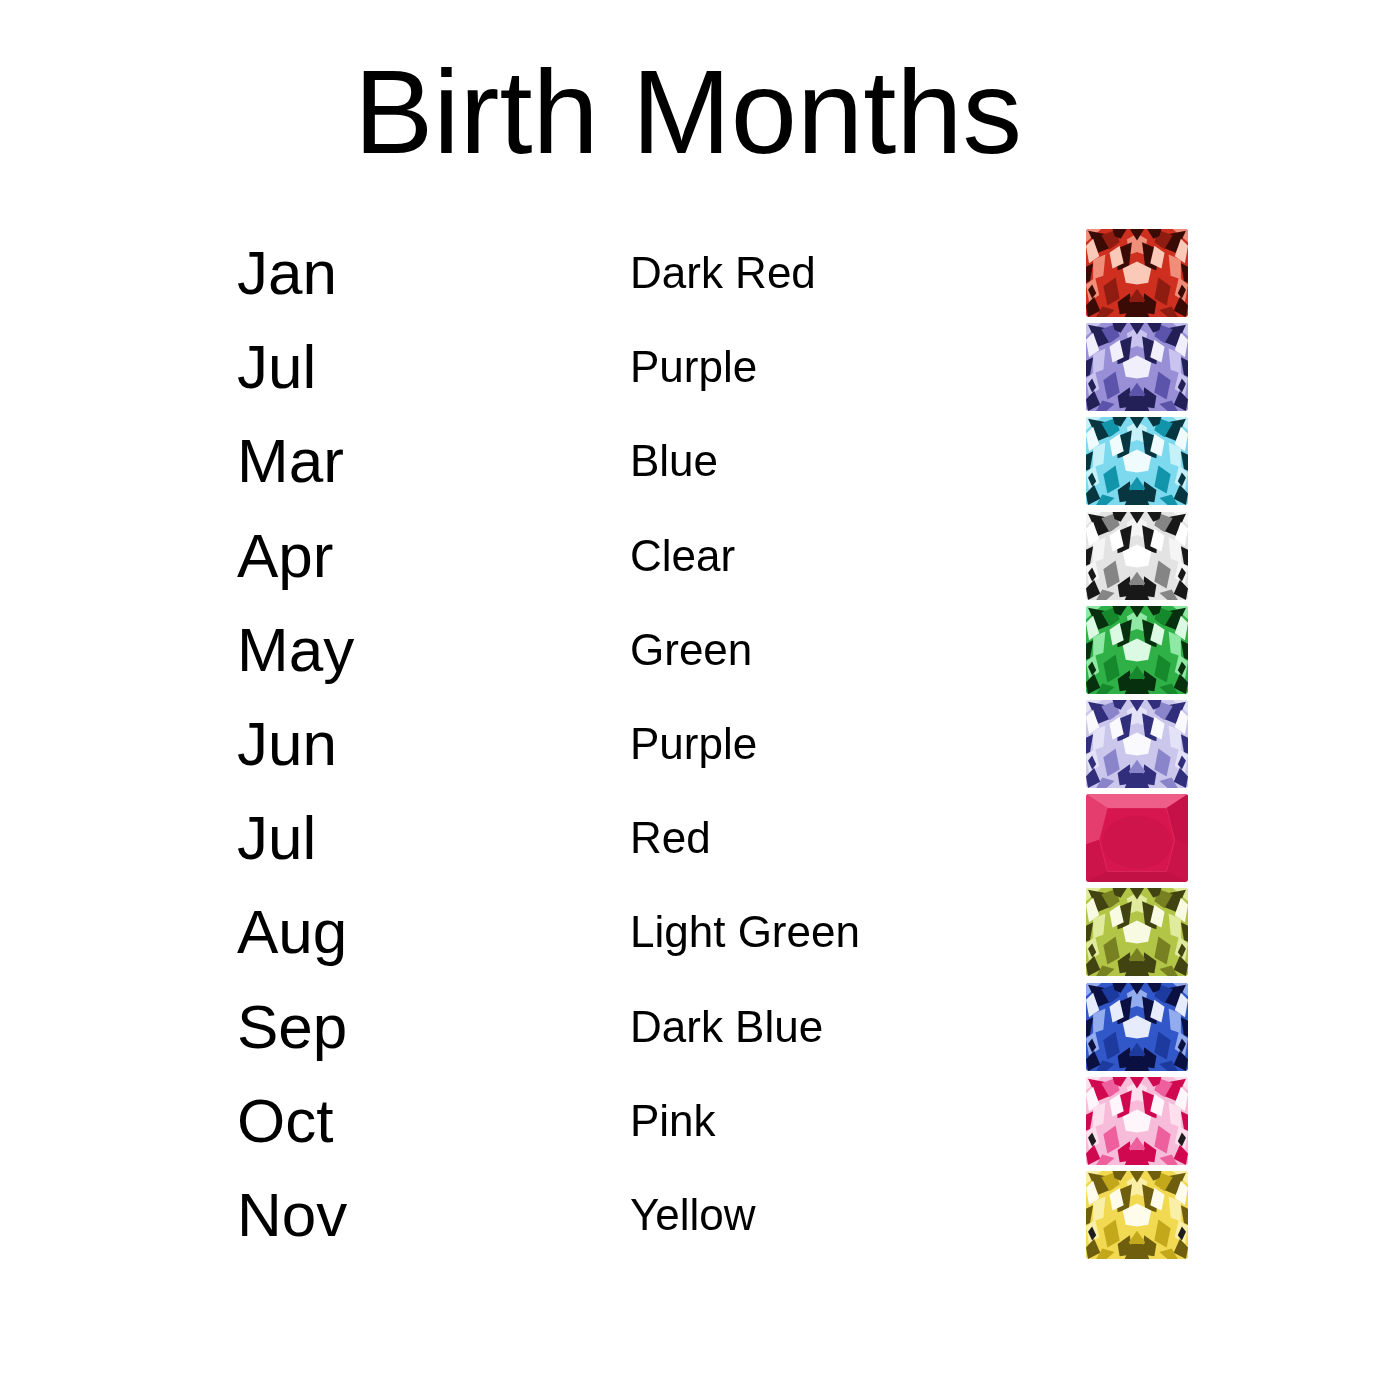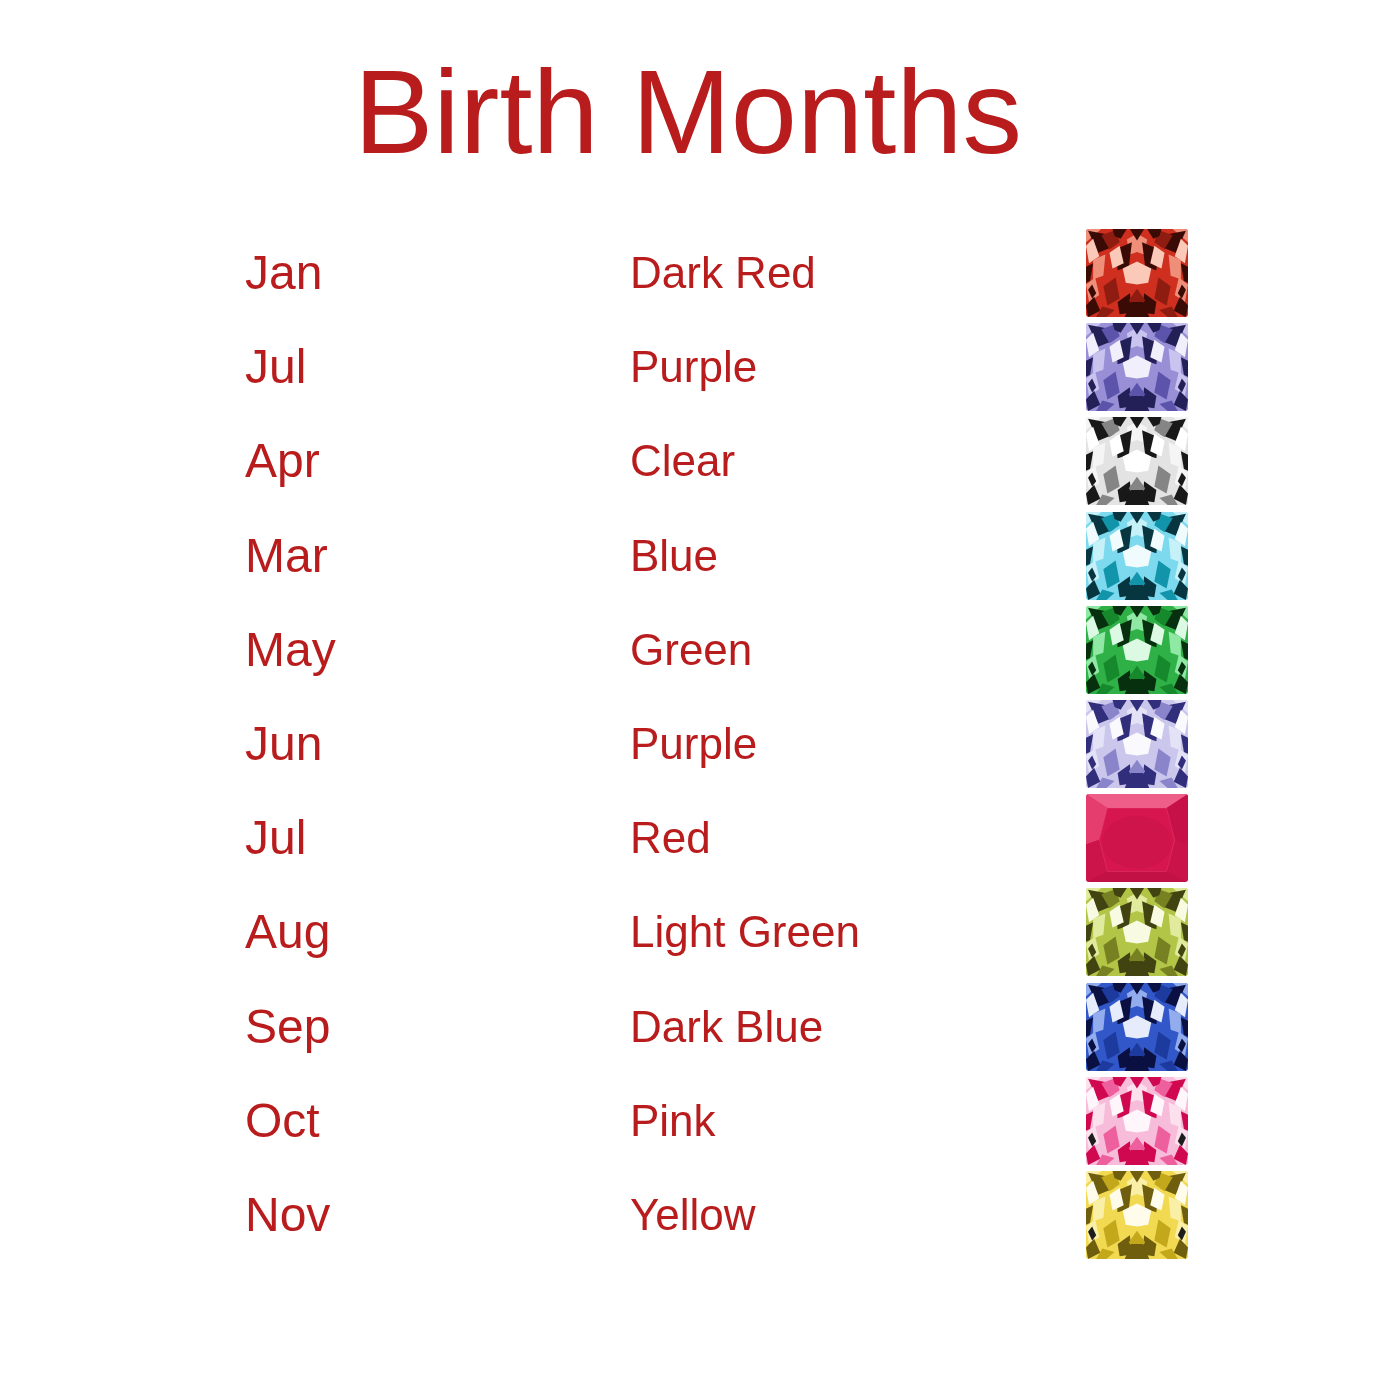--- a/index.html
+++ b/index.html
@@ -1,29 +1,29 @@
 <!DOCTYPE html>
 <html><head>
 <meta charset="utf-8">
 <style>
   html,body{margin:0;padding:0;background:#fff;}
   .page{
     position:relative;width:1400px;height:1400px;background:#ffffff;overflow:hidden;
-    font-family:"Liberation Sans","DejaVu Sans",sans-serif;color:#b91c1c;
+    font-family:"Liberation Sans","DejaVu Sans",sans-serif;color:#000000;
   }
   .title{
     position:absolute;top:52px;left:-12px;width:100%;margin:0;
     text-align:center;font-size:119px;font-weight:400;line-height:1;
     white-space:nowrap;
   }
   .rows{position:absolute;top:226px;left:0;width:100%;}
   .row{position:relative;height:94.2px;}
   .month{
     position:absolute;left:237px;top:50%;transform:translateY(-50%);
-    font-size:48px;line-height:1;white-space:nowrap;margin-left:8px;
+    font-size:62px;line-height:1;white-space:nowrap;
   }
   .cname{
     position:absolute;left:630px;top:50%;transform:translateY(-50%);
     font-size:44px;line-height:1;white-space:nowrap;
   }
   .gem{
     position:absolute;left:1086px;top:50%;transform:translateY(-50%);
     width:102px;height:88px;border-radius:3px;overflow:hidden;display:block;
   }
   .defs-hidden{position:absolute;width:0;height:0;overflow:hidden;}
@@ -105,31 +105,31 @@
 
   <div class="row">
     <span class="month">Jul</span>
     <span class="cname">Purple</span>
     <svg class="gem" viewBox="0 0 100 100" preserveAspectRatio="none" xmlns="http://www.w3.org/2000/svg" style="--d: #232058; --m: #5b54aa; --b: #988fd6; --l: #c9c4ef; --w: #f1effb; --s: #232058;">
           <use class="gem-use" href="#gem-faceted" xlink:href="#gem-faceted"></use>
         </svg>
   </div>
 
   <div class="row">
-    <span class="month">Apr</span>
-    <span class="cname">Clear</span>
-    <svg class="gem" viewBox="0 0 100 100" preserveAspectRatio="none" xmlns="http://www.w3.org/2000/svg" style="--d: #181818; --m: #858585; --b: #e3e3e3; --l: #f5f5f5; --w: #ffffff; --s: #181818;">
+    <span class="month">Mar</span>
+    <span class="cname">Blue</span>
+    <svg class="gem" viewBox="0 0 100 100" preserveAspectRatio="none" xmlns="http://www.w3.org/2000/svg" style="--d: #073640; --m: #1295ab; --b: #7dd9ee; --l: #c6f1f8; --w: #f0fbfd; --s: #073640;">
           <use class="gem-use" href="#gem-faceted" xlink:href="#gem-faceted"></use>
         </svg>
   </div>
 
   <div class="row">
-    <span class="month">Mar</span>
-    <span class="cname">Blue</span>
-    <svg class="gem" viewBox="0 0 100 100" preserveAspectRatio="none" xmlns="http://www.w3.org/2000/svg" style="--d: #073640; --m: #1295ab; --b: #7dd9ee; --l: #c6f1f8; --w: #f0fbfd; --s: #073640;">
+    <span class="month">Apr</span>
+    <span class="cname">Clear</span>
+    <svg class="gem" viewBox="0 0 100 100" preserveAspectRatio="none" xmlns="http://www.w3.org/2000/svg" style="--d: #181818; --m: #858585; --b: #e3e3e3; --l: #f5f5f5; --w: #ffffff; --s: #181818;">
           <use class="gem-use" href="#gem-faceted" xlink:href="#gem-faceted"></use>
         </svg>
   </div>
 
   <div class="row">
     <span class="month">May</span>
     <span class="cname">Green</span>
     <svg class="gem" viewBox="0 0 100 100" preserveAspectRatio="none" xmlns="http://www.w3.org/2000/svg" style="--d: #07300f; --m: #17892d; --b: #2fb147; --l: #8fe8a3; --w: #dcfae3; --s: #07300f;">
           <use class="gem-use" href="#gem-faceted" xlink:href="#gem-faceted"></use>
         </svg>

